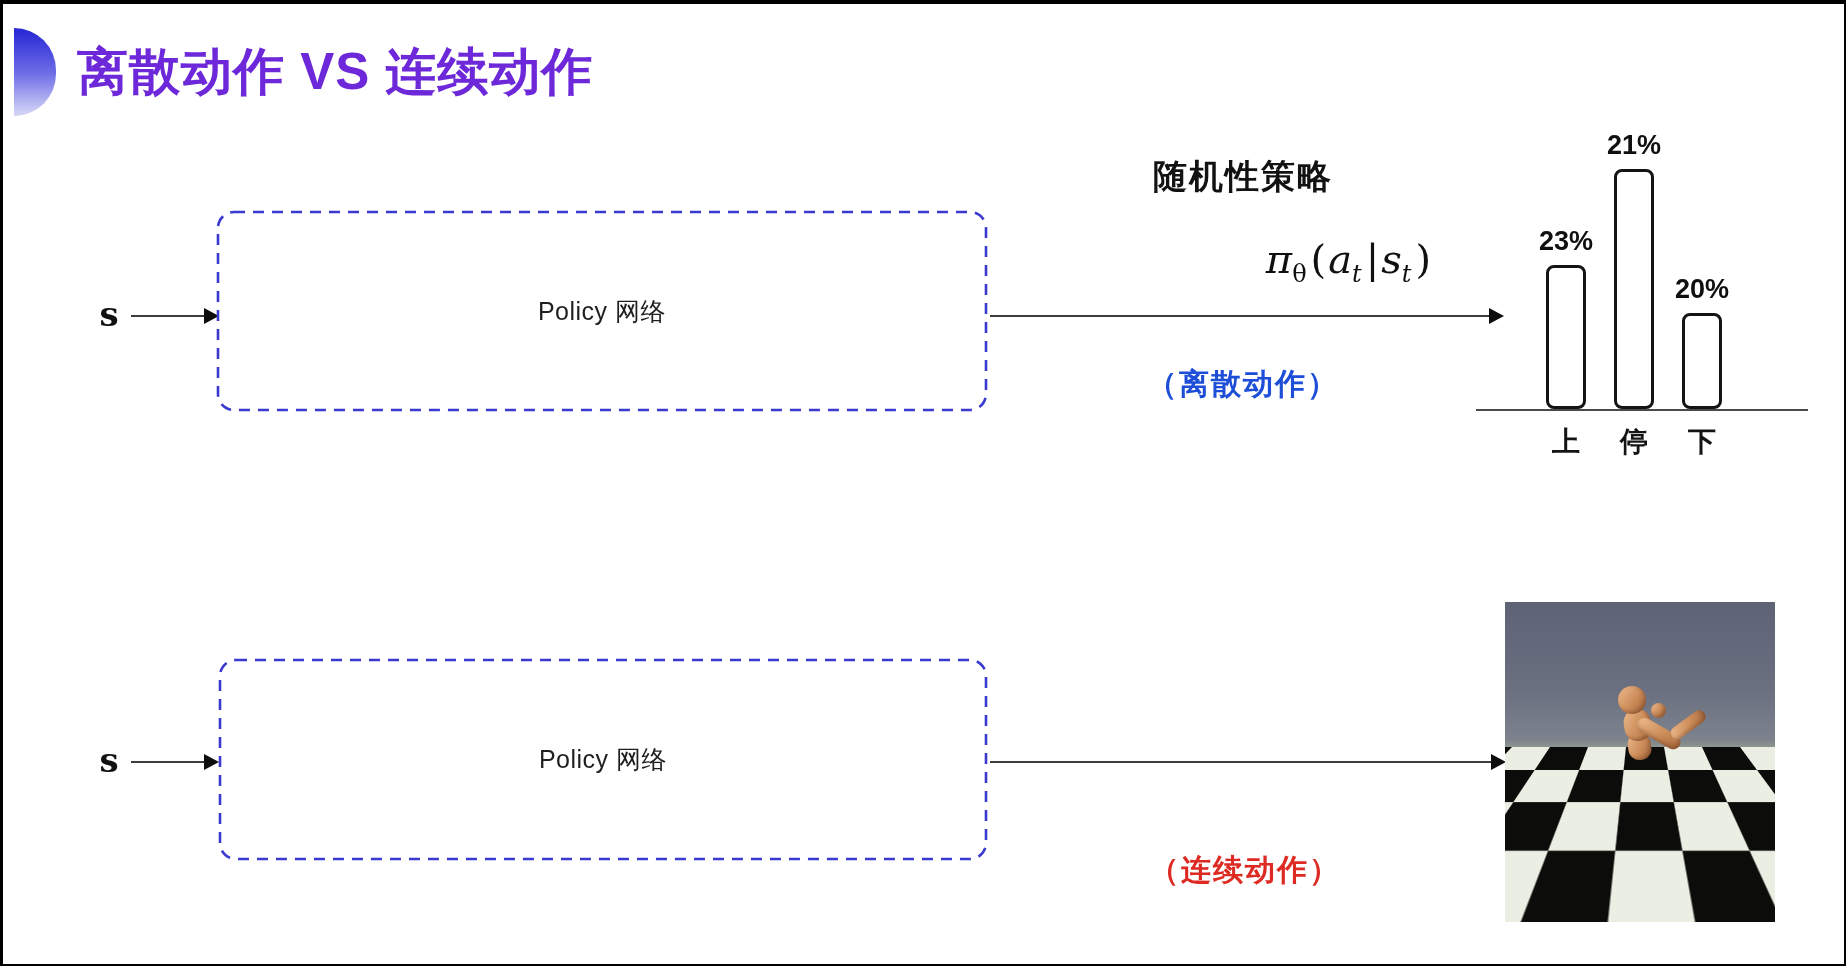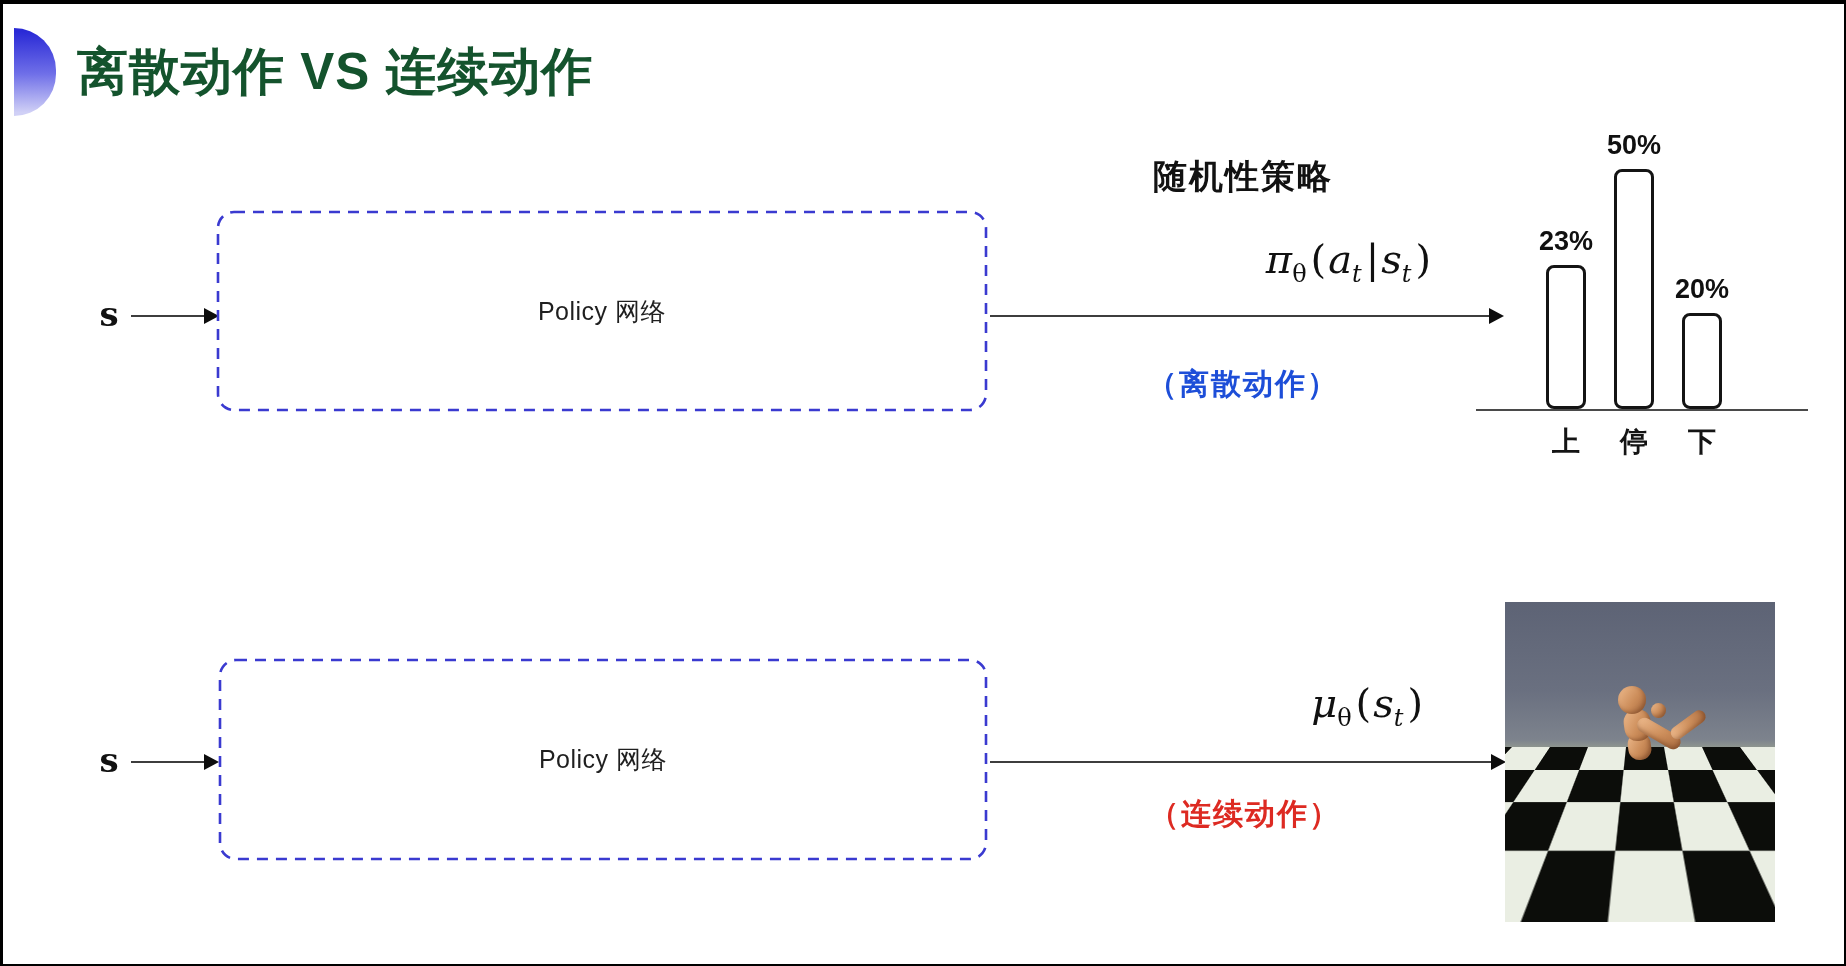--- a/index.html
+++ b/index.html
@@ -46,21 +46,21 @@
   .formula{position:absolute;text-align:right;font-family:"DejaVu Serif",serif;font-size:40px;color:#101010;}
   .formula-top{left:1050px;top:232px;width:380px;}
   .formula-bottom{left:1062px;top:676px;width:360px;}
   .tok-it{font-style:italic;}
   .tok-up{font-style:normal;padding:0 2px;}
   .tok-sub,.tok-subit{font-size:24px;vertical-align:-9px;margin-right:2px;}
   .tok-subit{font-style:italic;}
   .caption{position:absolute;text-align:center;font-size:30px;font-weight:700;letter-spacing:2px;
     white-space:nowrap;}
   .caption-top{left:1050px;top:360px;width:380px;}
-  .caption-bottom{left:1062px;top:790px;width:360px;}
+  .caption-bottom{left:1062px;top:846px;width:360px;}
 
   
   .chart{position:absolute;left:1473px;top:102px;width:332px;}
   .bars-row{display:flex;align-items:flex-end;height:303px;border-bottom:2px solid #4a4a4a;
     padding-left:70px;gap:28px;}
   .bar-col{display:flex;flex-direction:column;align-items:center;width:40px;}
   .bar-label{font-size:27px;font-weight:600;color:#101010;margin-bottom:8px;white-space:nowrap;}
   .bar{width:40px;border:3px solid #141414;border-radius:8px;background:#fff;box-sizing:border-box;}
   .cats-row{display:flex;padding-left:70px;gap:28px;margin-top:12px;}
   .cat-label{width:40px;text-align:center;font-size:28px;font-weight:700;color:#141414;}
@@ -98,21 +98,21 @@
     background:radial-gradient(closest-side,rgba(235,190,80,0.5),rgba(235,190,80,0));
     filter:blur(2px);transform:rotate(-18deg);}
 </style>
 </head>
 <body>
 
 <div class="canvas">
   <div class="slide">
 
     <div class="title-decor"></div>
-    <div class="page-title" style="color: #14532d;">离散动作 VS 连续动作</div>
+    <div class="page-title" style="color: #6d28d9;">离散动作 VS 连续动作</div>
 
     <div class="s-label s-top">s</div>
     <div class="arrow arrow-s-top">
       <div class="shaft"></div>
       <div class="head"></div>
     </div>
 
     <div class="pbox pbox-top">
       <svg width="772" height="202" viewBox="0 0 772 202">
         <rect x="2" y="2" width="768" height="198" rx="16" fill="none" stroke="#3a3ad0" stroke-width="2.6" stroke-dasharray="11 8"></rect>
@@ -129,21 +129,21 @@
     <div class="formula formula-top"><span class="tok-it">π</span><span class="tok-sub">θ</span><span class="tok-up">(</span><span class="tok-it">a</span><span class="tok-subit">t</span><span class="tok-up">|</span><span class="tok-it">s</span><span class="tok-subit">t</span><span class="tok-up">)</span></div>
     <div class="caption caption-top" style="color: #1d4ed8;">（离散动作）</div>
 
     <div class="chart">
       <div class="bars-row">
           <div class="bar-col">
             <div class="bar-label">23%</div>
             <div class="bar" style="height: 144px;"></div>
           </div>
           <div class="bar-col">
-            <div class="bar-label">50%</div>
+            <div class="bar-label">21%</div>
             <div class="bar" style="height: 240px;"></div>
           </div>
           <div class="bar-col">
             <div class="bar-label">20%</div>
             <div class="bar" style="height: 96px;"></div>
           </div>
         </div>
       <div class="cats-row">
           <div class="cat-label">上</div>
           <div class="cat-label">停</div>
@@ -162,21 +162,20 @@
         <rect x="2" y="2" width="766" height="199" rx="16" fill="none" stroke="#3a3ad0" stroke-width="2.6" stroke-dasharray="11 8"></rect>
       </svg>
       <div class="pbox-label">Policy 网络</div>
     </div>
 
     <div class="arrow arrow-out-bottom">
       <div class="shaft"></div>
       <div class="head"></div>
     </div>
 
-    <div class="formula formula-bottom"><span class="tok-it">μ</span><span class="tok-sub">θ</span><span class="tok-up">(</span><span class="tok-it">s</span><span class="tok-subit">t</span><span class="tok-up">)</span></div>
     <div class="caption caption-bottom" style="color: rgb(221, 42, 34);">（连续动作）</div>
 
     <div class="scene">
       <div class="floor"></div>
       <div class="floor-fog"></div>
       <div class="h-shadow"></div>
       <div class="h-reflection"></div>
       <div class="hpart h-thigh"></div>
       <div class="hpart h-shin"></div>
       <div class="hpart h-rear-foot"></div>

